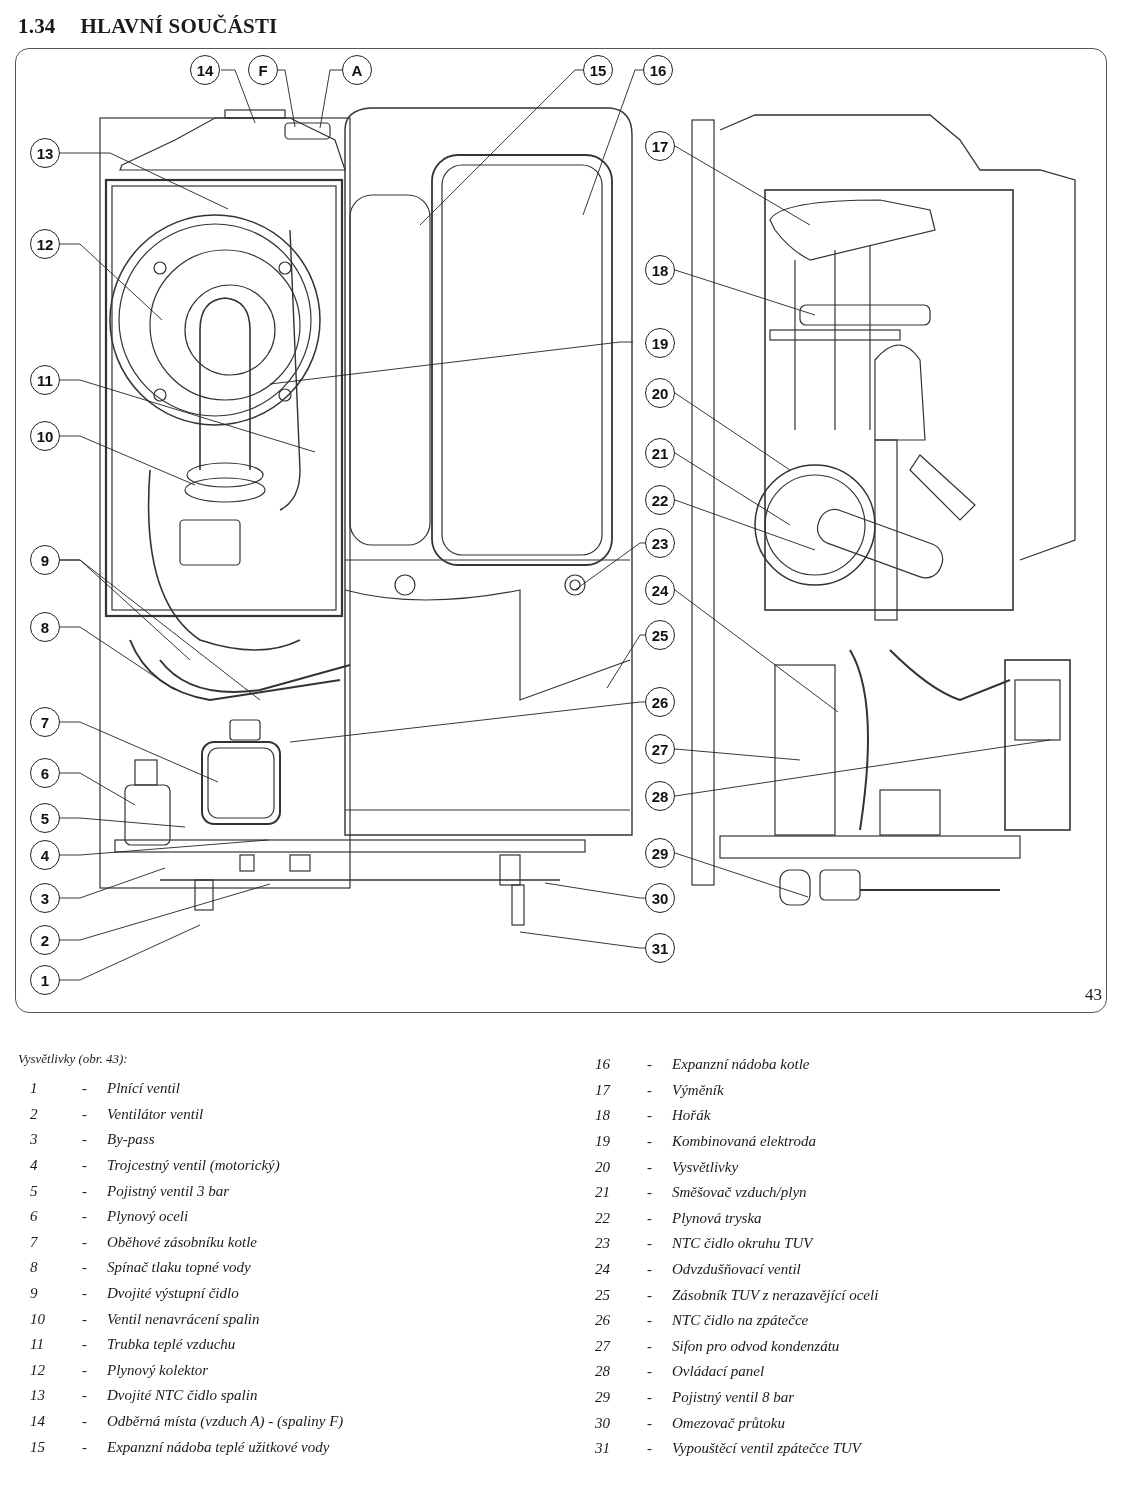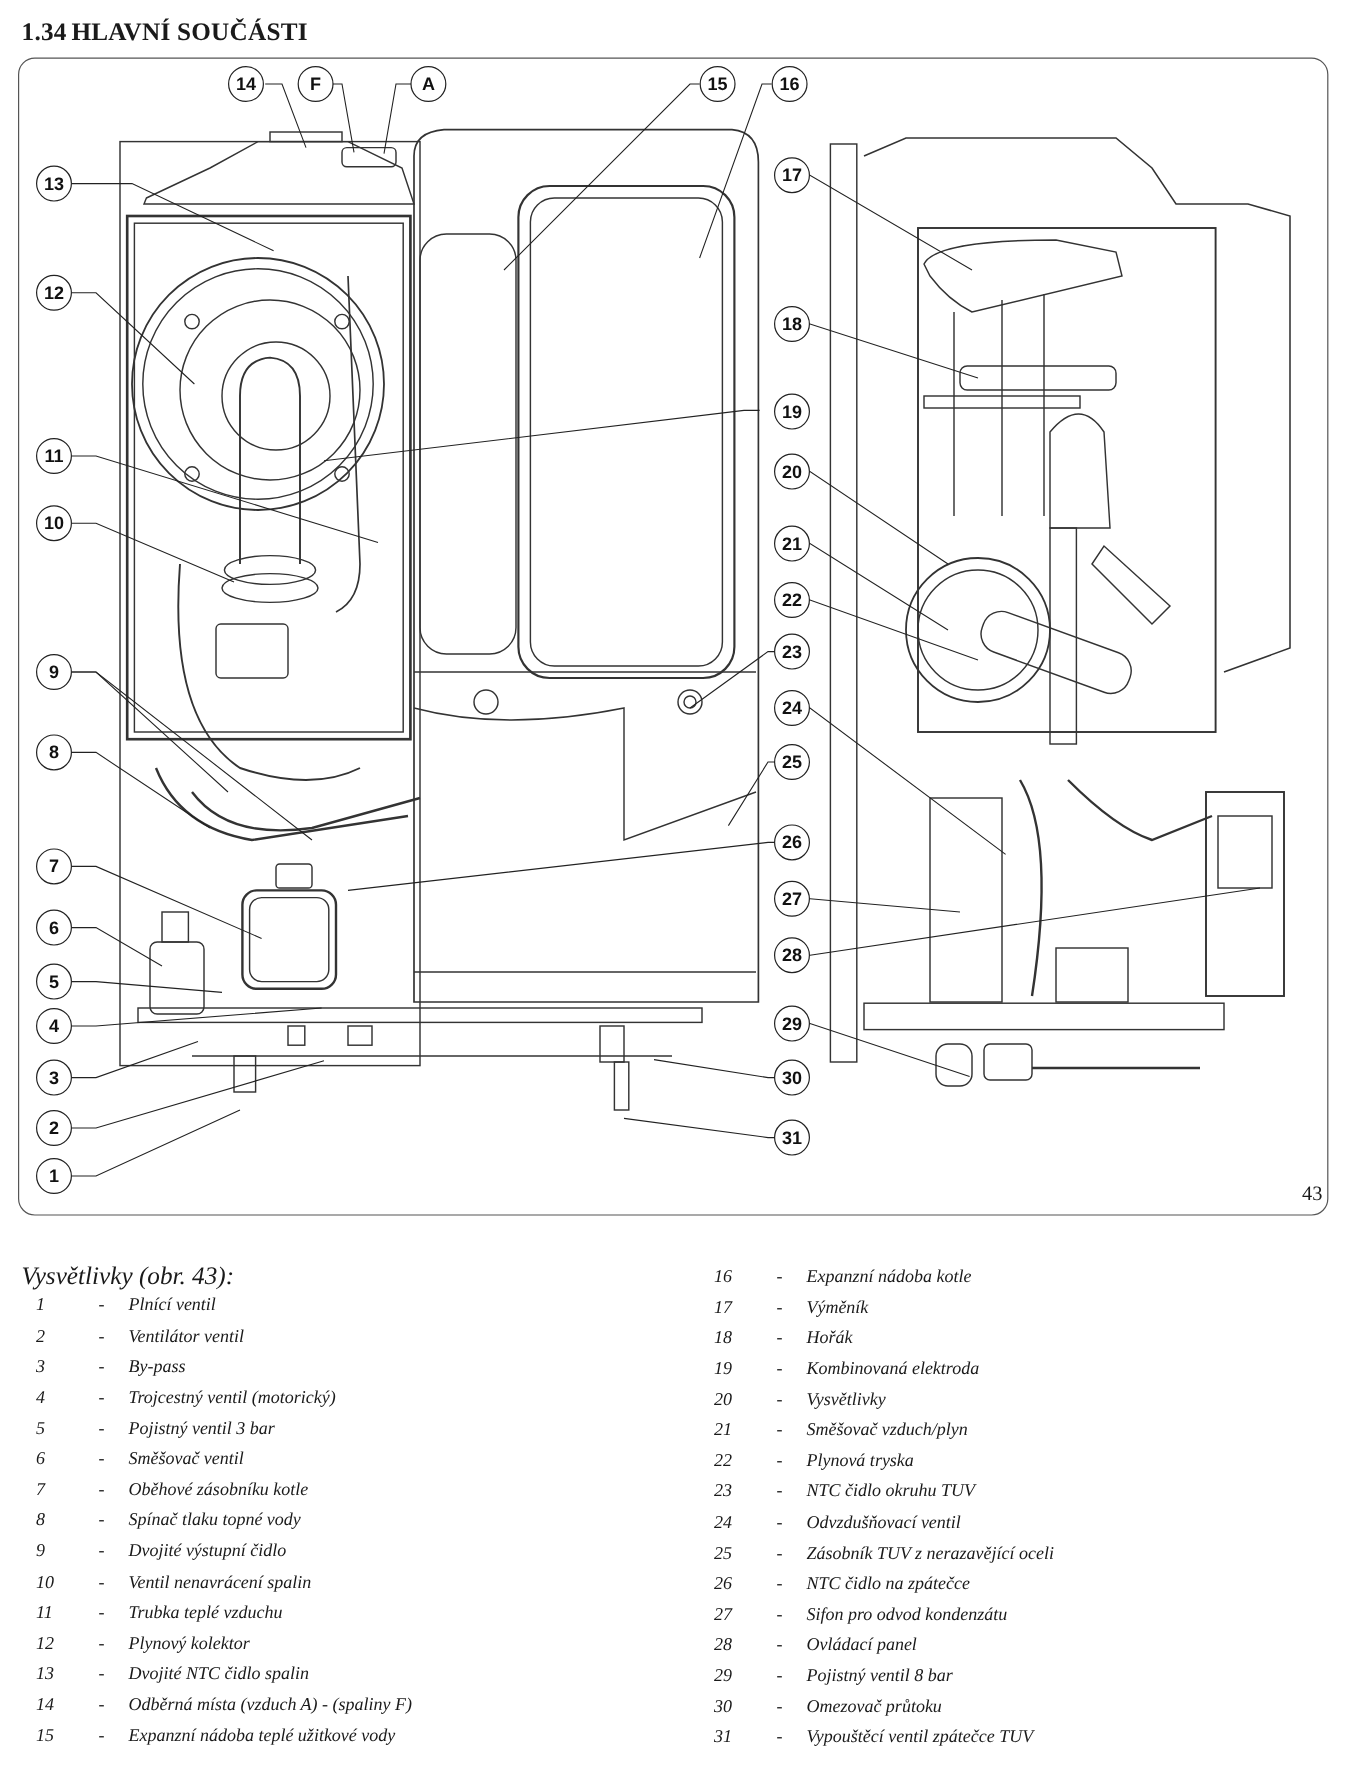--- a/index.html
+++ b/index.html
@@ -1,29 +1,29 @@
 <!DOCTYPE html>
 <html><head>
 <meta charset="utf-8">
 <style>
   html, body { margin:0; padding:0; background:#fff; }
   body { width:1128px; height:1486px; position:relative; overflow:hidden;
          font-family:"DejaVu Serif","Liberation Serif",serif; color:#1a1a1a; }
   .section-title { position:absolute; left:18px; top:14px; font-size:21px; font-weight:bold;
          font-family:"Liberation Serif","DejaVu Serif",serif; letter-spacing:0.2px; }
-  .section-title .num { margin-right:4px; }
+  .section-title .num { margin-right:25px; }
   .figure-frame { position:absolute; left:15px; top:48px; width:1092px; height:965px;
          border:1.5px solid #555; border-radius:14px; box-sizing:border-box; }
   .figure-svg { position:absolute; left:0; top:0; }
   .fig-number { position:absolute; right:26px; top:985px; font-size:17px;
          font-family:"Liberation Serif","DejaVu Serif",serif; }
   .callout { position:absolute; width:30px; height:30px; border:1.5px solid #222; border-radius:50%;
          box-sizing:border-box; background:#fff; display:flex; align-items:center; justify-content:center;
          font-family:"Liberation Sans","DejaVu Sans",sans-serif; font-weight:bold; font-size:15px; color:#111; }
-  .legend-title { position:absolute; left:18px; top:1051px; font-size:21px; font-style:italic;
+  .legend-title { position:absolute; left:18px; top:1051px; font-size:13px; font-style:italic;
          font-family:"Liberation Serif","DejaVu Serif",serif; }
   .legend-col { position:absolute; top:1076px; font-family:"Liberation Serif","DejaVu Serif",serif;
          font-style:italic; font-size:15px; }
   .legend-col.left { left:30px; top:1076px; }
   .legend-col.right { left:595px; top:1052px; }
   .legend-row { height:25.6px; display:flex; align-items:center; white-space:nowrap; }
   .legend-row .n { width:52px; }
   .legend-row .d { width:25px; font-style:normal; }
 </style>
 </head>
@@ -224,21 +224,21 @@
       <span class="l">Trojcestný ventil (motorický)</span>
     </div>
     <div class="legend-row">
       <span class="n">5</span>
       <span class="d">-</span>
       <span class="l">Pojistný ventil 3 bar</span>
     </div>
     <div class="legend-row">
       <span class="n">6</span>
       <span class="d">-</span>
-      <span class="l">Směšovač ventil</span>
+      <span class="l">Plynový oceli</span>
     </div>
     <div class="legend-row">
       <span class="n">7</span>
       <span class="d">-</span>
       <span class="l">Oběhové zásobníku kotle</span>
     </div>
     <div class="legend-row">
       <span class="n">8</span>
       <span class="d">-</span>
       <span class="l">Spínač tlaku topné vody</span>

